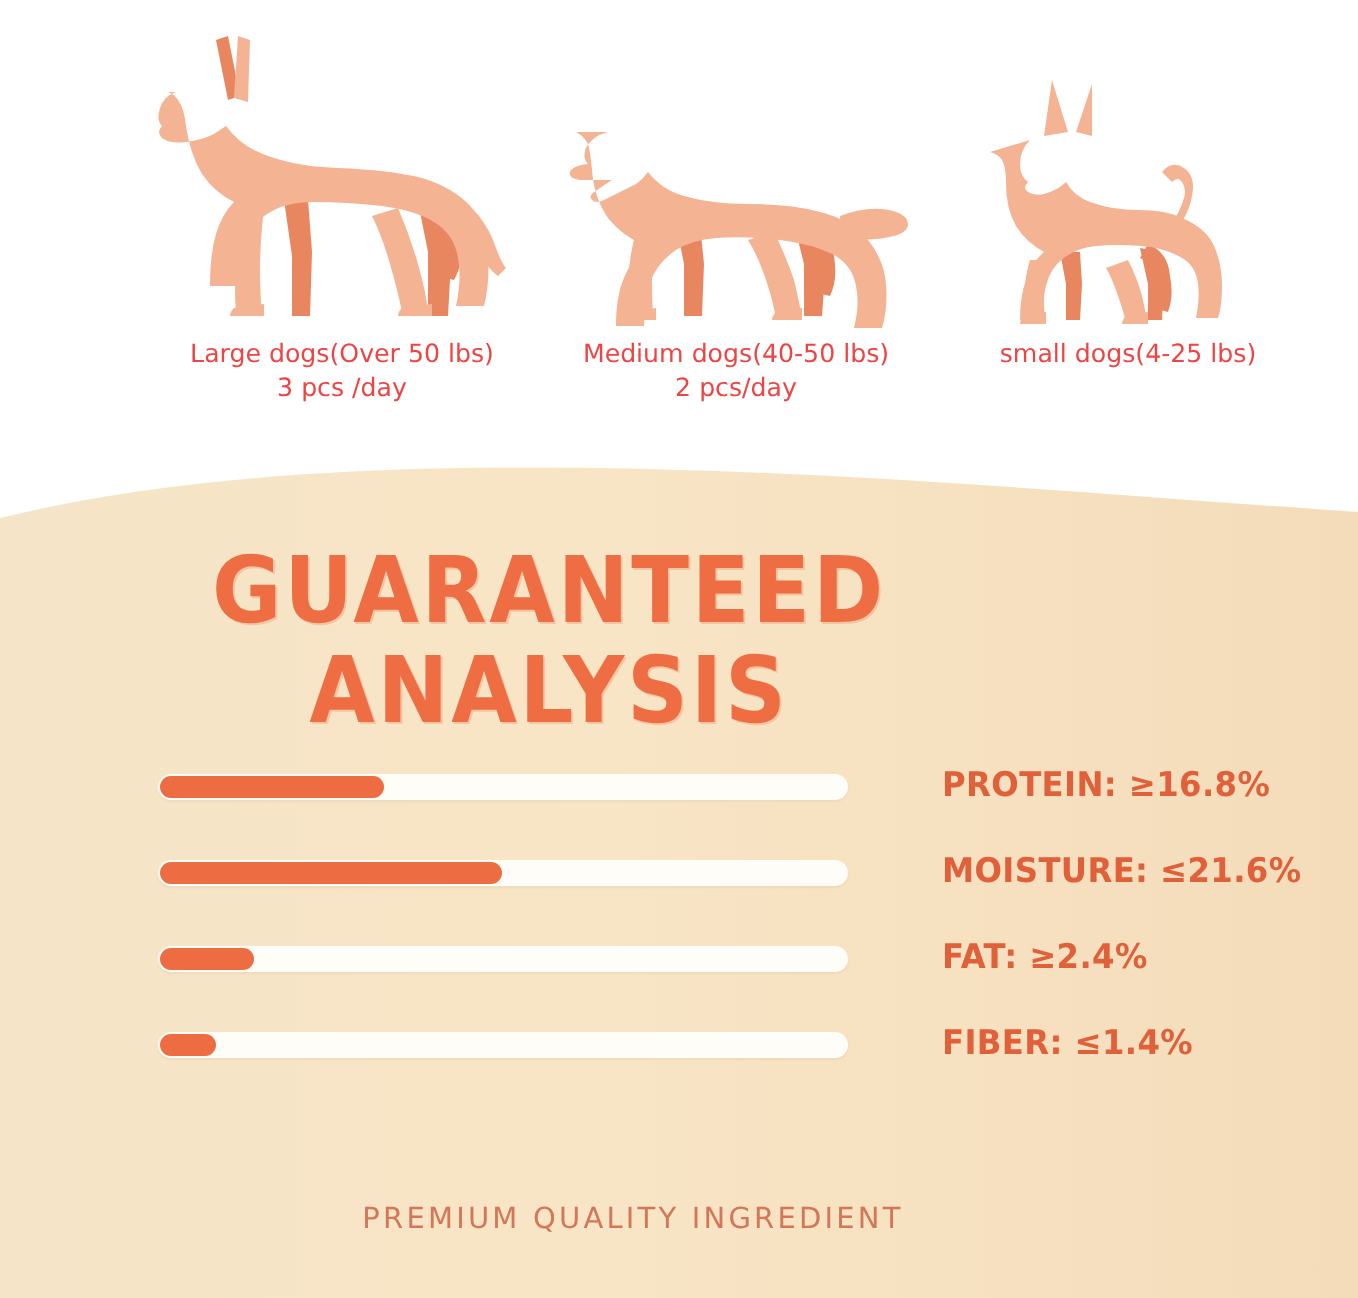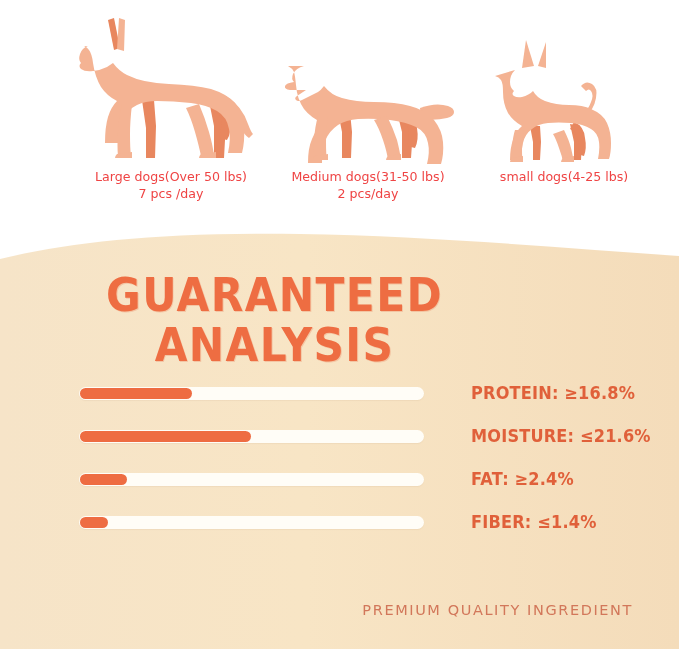--- a/index.html
+++ b/index.html
@@ -126,21 +126,21 @@
     transform-origin: left center;
     white-space: nowrap;
   }
 
   
   #footer {
     position: absolute;
     left: 0;
     top: 374px;
     width: 633px;
-    text-align: right;
+    text-align: center;
     font-family: "DejaVu Sans", sans-serif;
     font-size: 14.5px;
     letter-spacing: 1.6px;
     color: #d2775a;
     white-space: nowrap;
   }
 </style>
 </head>
 <body>
 
@@ -164,42 +164,42 @@
 
         <path d="M74,96 q-2,18 -2,30 q0,14 1,22 l-13,0 q-1,-10 0,-24 q1,-16 4,-28 Z" fill="#f4b393"></path>
         <path d="M59,146 q-2,2 -2,4 h17 v-6 Z" fill="#f4b393"></path>
 
         <path d="M141,96 q6,14 10,28 q4,14 5,24 l-13,0 q-2,-10 -6,-24 q-4,-14 -9,-24 Z" fill="#f4b393"></path>
         <path d="M143,146 q-2,2 -2,4 h17 v-6 Z" fill="#f4b393"></path>
       </svg>
     </div>
     <div class="dog-caption">
       <span>Large dogs(Over 50 lbs)</span>
-      <span class="line2">7 pcs /day</span>
+      <span class="line2">3 pcs /day</span>
     </div>
   </div>
 
   <div class="dog-col" style="left:268px; top:8px; width:200px;">
     <div class="dog-art" style="height:160px;">
       <svg width="175" height="160" viewBox="0 0 175 160" style="margin-left:12px;">
         <g fill="#e8875f">
           <path d="M58,104 L70,104 L72,124 L71,150 L62,150 L62,124 Z"></path>
           <path d="M116,100 L130,102 L133,122 L131,150 L122,150 L122,124 Z"></path>
           <path d="M122,98 q13,6 15,22 q2,12 -2,20 l-8,-2 q3,-10 1,-18 q-3,-11 -11,-14 Z"></path>
         </g>
         <path d="M140,100 q16,-6 28,-2 q6,2 6,6 q0,4 -7,6 q-12,3 -26,1 Z" fill="#f4b393"></path>
         <path d="M24,58 q-8,2 -11,8 q-2,5 1,8 q-8,1 -9,4 q-1,3 5,4 l16,0 l-9,6 q-3,2 -1,4 q2,2 6,0 l16,-8 q3,-2 6,-6 q7,9 18,12 q14,4 32,4 q22,0 36,4 q16,4 24,14 q8,10 9,22 q1,12 -2,22 l-14,0 q3,-12 1,-21 q-2,-11 -12,-16 q-10,-5 -26,-7 q-17,-2 -32,-1 q-12,1 -20,6 q-9,6 -13,16 q-3,9 -3,22 l-14,0 q0,-15 4,-24 q4,-10 11,-16 q-12,-5 -19,-14 q-7,-10 -8,-24 q-1,-10 -2,-13 q-2,-4 -6,-6 Z" fill="#f4b393"></path>
         <path d="M48,108 q-2,16 -2,26 q0,12 1,18 l-13,0 q-1,-8 0,-20 q1,-14 4,-24 Z" fill="#f4b393"></path>
         <path d="M35,148 q-2,2 -2,4 h15 v-6 Z" fill="#f4b393"></path>
         <path d="M107,108 q6,12 10,24 q3,12 4,20 l-13,0 q-1,-8 -5,-20 q-4,-12 -9,-20 Z" fill="#f4b393"></path>
         <path d="M108,148 q-2,2 -2,4 h15 v-6 Z" fill="#f4b393"></path>
       </svg>
     </div>
     <div class="dog-caption">
-      <span>Medium dogs(31-50 lbs)</span>
+      <span>Medium dogs(40-50 lbs)</span>
       <span class="line2">2 pcs/day</span>
     </div>
   </div>
 
   <div class="dog-col" style="left:474px; top:8px; width:180px;text-align:center;">
     <div class="dog-art" style="height:160px;">
       <svg width="130" height="160" viewBox="0 0 130 160" style="margin-left:14px;">
         <g fill="#e8875f">
           <path d="M42,118 L52,118 L53,134 L52,152 L45,152 L45,134 Z"></path>
           <path d="M82,116 L92,118 L94,132 L93,152 L86,152 L86,134 Z"></path>

